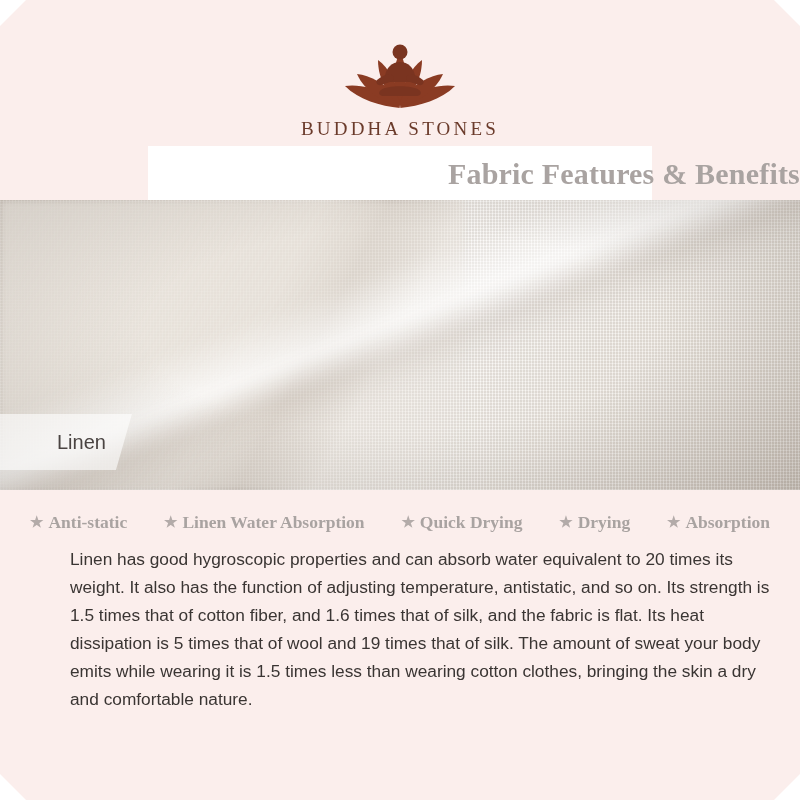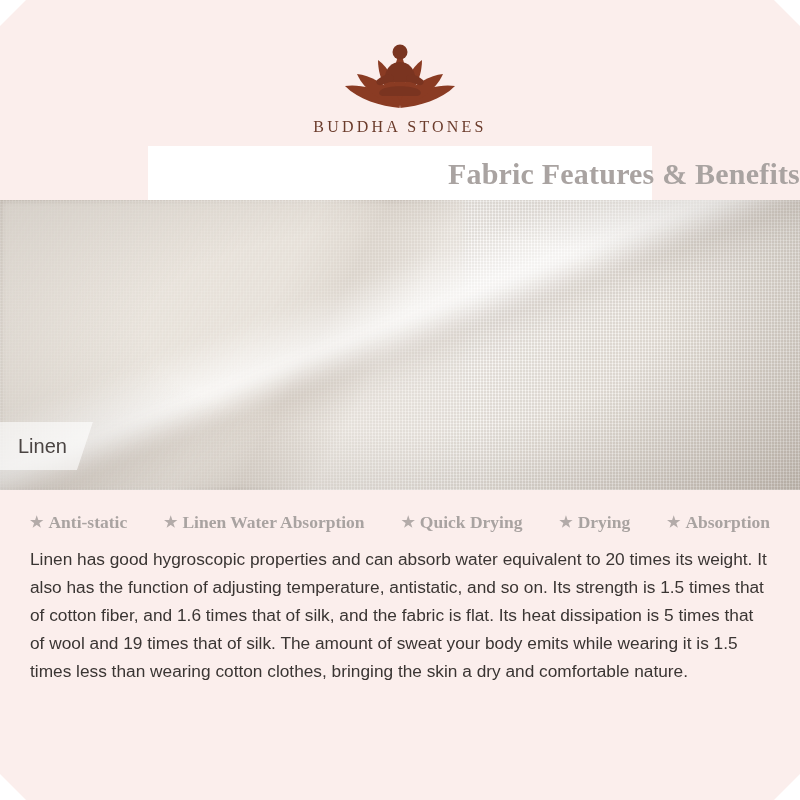--- a/index.html
+++ b/index.html
@@ -62,21 +62,21 @@
     flex-direction: column;
     align-items: center;
   }
   .logo-mark {
     width: 150px;
     height: 92px;
     display: block;
   }
   .brand-name {
     margin-top: 4px;
-    font-size: 16px;
+    font-size: 19px;
     letter-spacing: 3.2px;
     color: #6b3b2b;
     font-family: "Liberation Serif", serif;
     font-weight: 400;
   }
 
   .title-band {
     position: absolute;
     left: 0;
     right: 0;
@@ -152,22 +152,22 @@
   .vignette {
     position: absolute;
     inset: 0;
     background: radial-gradient(ellipse at 50% 45%, rgba(0,0,0,0) 45%, rgba(90,80,72,0.18) 100%);
   }
 
   .photo-label {
     position: absolute;
     left: 0;
     bottom: 20px;
-    height: 48px;
-    padding: 0 26px 0 18px;
+    height: 56px;
+    padding: 0 26px 0 57px;
     display: flex;
     align-items: center;
     background: rgba(255,255,255,0.60);
     color: #4a4442;
     font-size: 20px;
     font-family: "Liberation Sans", sans-serif;
     clip-path: polygon(0 0, 100% 0, calc(100% - 16px) 100%, 0 100%);
   }
 
   
@@ -200,20 +200,21 @@
     font-size: 15px;
     line-height: 1;
   }
   .desc {
     margin-top: 4px;
     font-size: 17.3px;
     line-height: 1.62;
     color: #3a3533;
     font-family: "Liberation Sans", sans-serif;
     text-align: left;
+    margin-left: 40px;
   }
 </style>
 </head>
 <body>
 
 <div class="page">
 
   <div class="corner corner-tl"></div>
   <div class="corner corner-tr"></div>
   <div class="corner corner-bl"></div>

